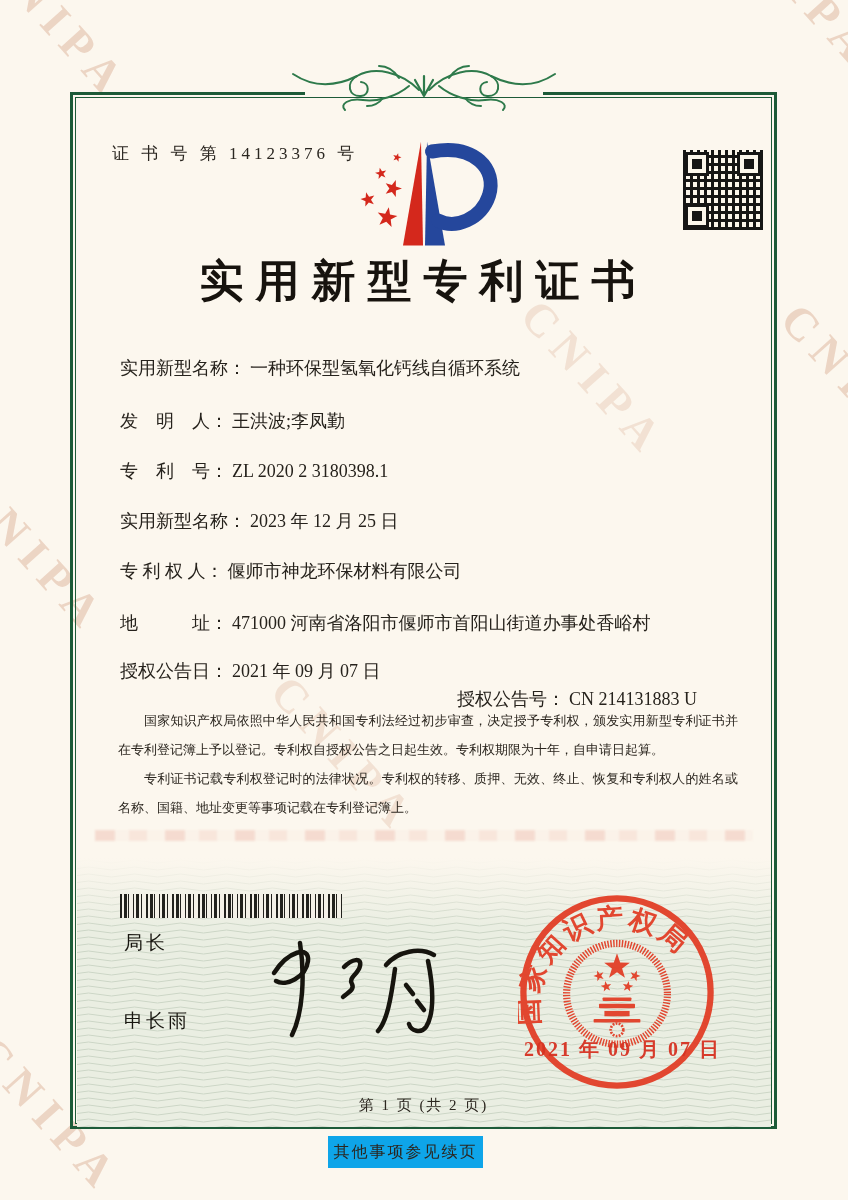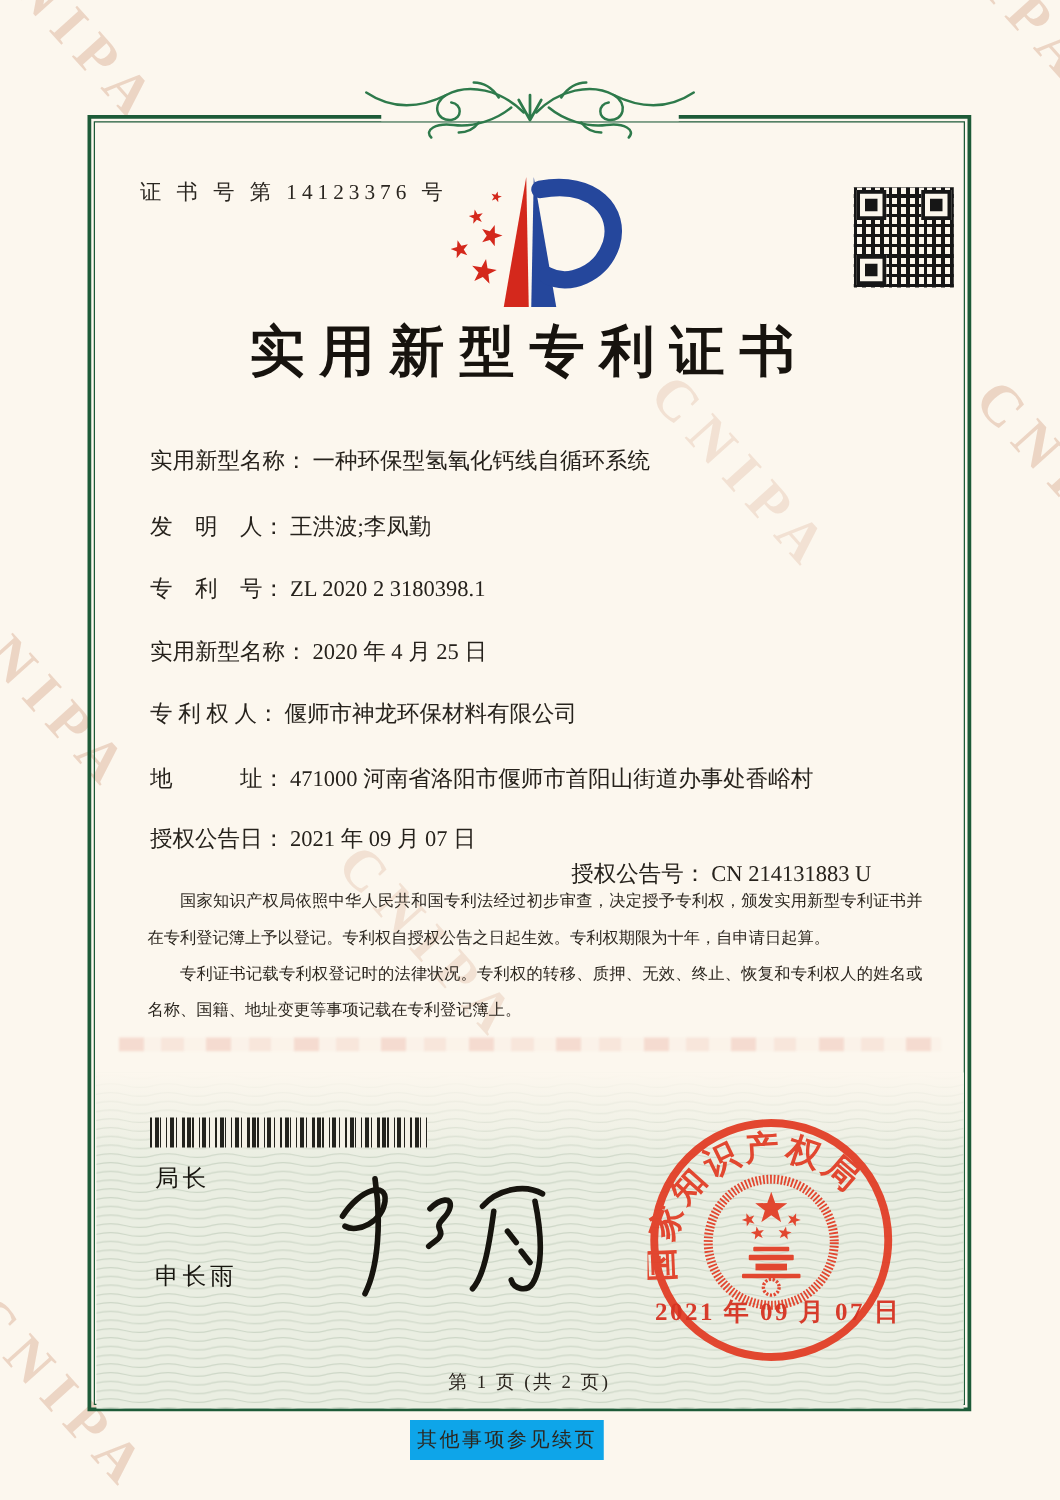--- a/index.html
+++ b/index.html
@@ -187,21 +187,21 @@
   <div class="frow" style="top:0px">
     <span class="lab">实用新型名称：</span><span class="val">一种环保型氢氧化钙线自循环系统</span>
   </div>
   <div class="frow" style="top:53px">
     <span class="lab">发　明　人：</span><span class="val">王洪波;李凤勤</span>
   </div>
   <div class="frow" style="top:103px">
     <span class="lab">专　利　号：</span><span class="val">ZL 2020 2 3180398.1</span>
   </div>
   <div class="frow" style="top:153px">
-    <span class="lab">实用新型名称：</span><span class="val">2020 年 4 月 25 日</span>
+    <span class="lab">实用新型名称：</span><span class="val">2023 年 12 月 25 日</span>
   </div>
   <div class="frow" style="top:203px">
     <span class="lab">专 利 权 人：</span><span class="val">偃师市神龙环保材料有限公司</span>
   </div>
   <div class="frow" style="top:255px">
     <span class="lab">地　　　址：</span><span class="val">471000 河南省洛阳市偃师市首阳山街道办事处香峪村</span>
   </div>
   <div class="frow" style="top:303px;width:625px">
     <span class="lab">授权公告日：</span><span class="val">2021 年 09 月 07 日</span>
     <span class="pair2">

